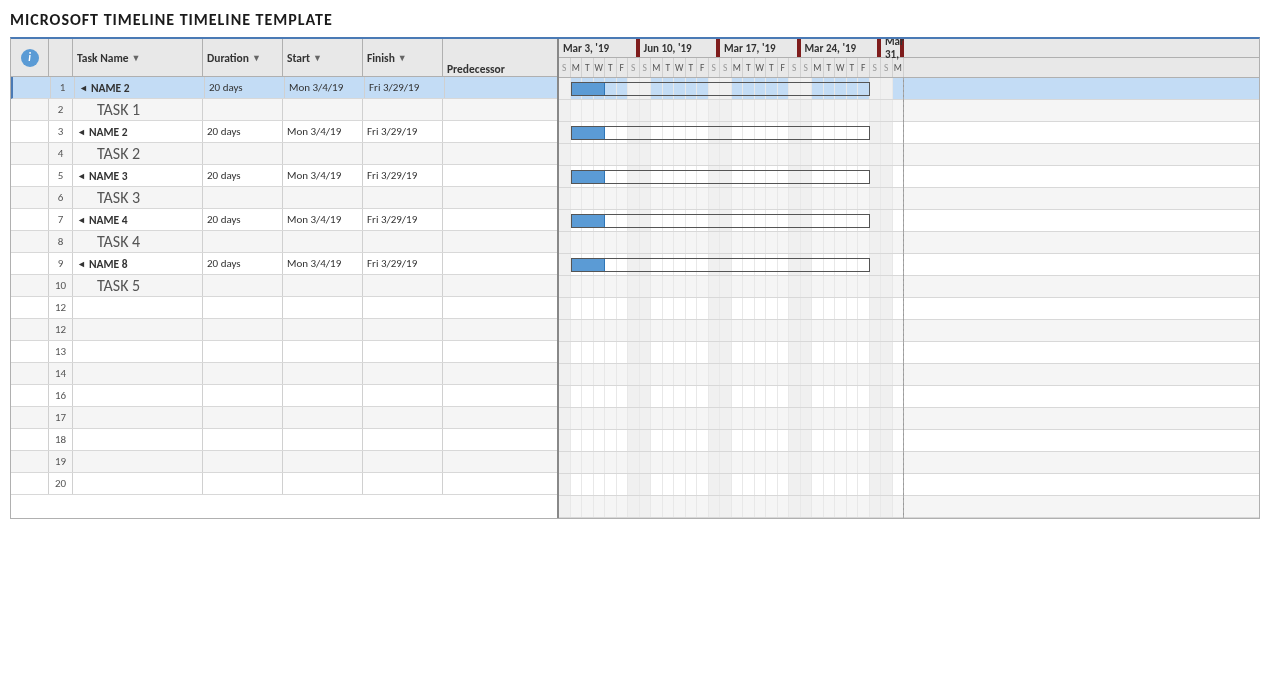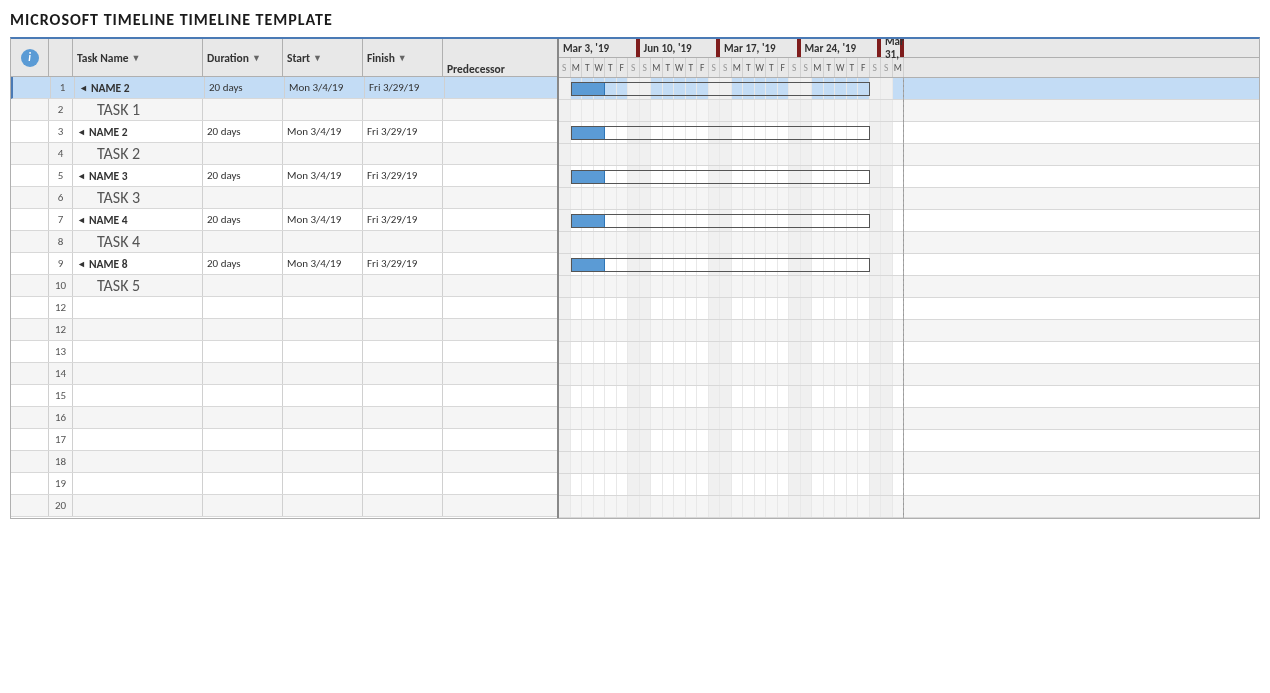--- a/index.html
+++ b/index.html
@@ -379,29 +379,20 @@
             <div class="td-rownum">13</div>
             <div class="td-cell td-task"></div>
             <div class="td-cell td-duration"></div>
             <div class="td-cell td-start"></div>
             <div class="td-cell td-finish"></div>
             <div class="td-cell td-pred"></div>
           </div>
           <div class="tr">
             <div class="td-info td-cell"></div>
             <div class="td-rownum">14</div>
-            <div class="td-cell td-task"></div>
-            <div class="td-cell td-duration"></div>
-            <div class="td-cell td-start"></div>
-            <div class="td-cell td-finish"></div>
-            <div class="td-cell td-pred"></div>
-          </div>
-          <div class="tr">
-            <div class="td-info td-cell"></div>
-            <div class="td-rownum">15</div>
             <div class="td-cell td-task"></div>
             <div class="td-cell td-duration"></div>
             <div class="td-cell td-start"></div>
             <div class="td-cell td-finish"></div>
             <div class="td-cell td-pred"></div>
           </div>
           <div class="tr">
             <div class="td-info td-cell"></div>
             <div class="td-rownum">16</div>
             <div class="td-cell td-task"></div>

